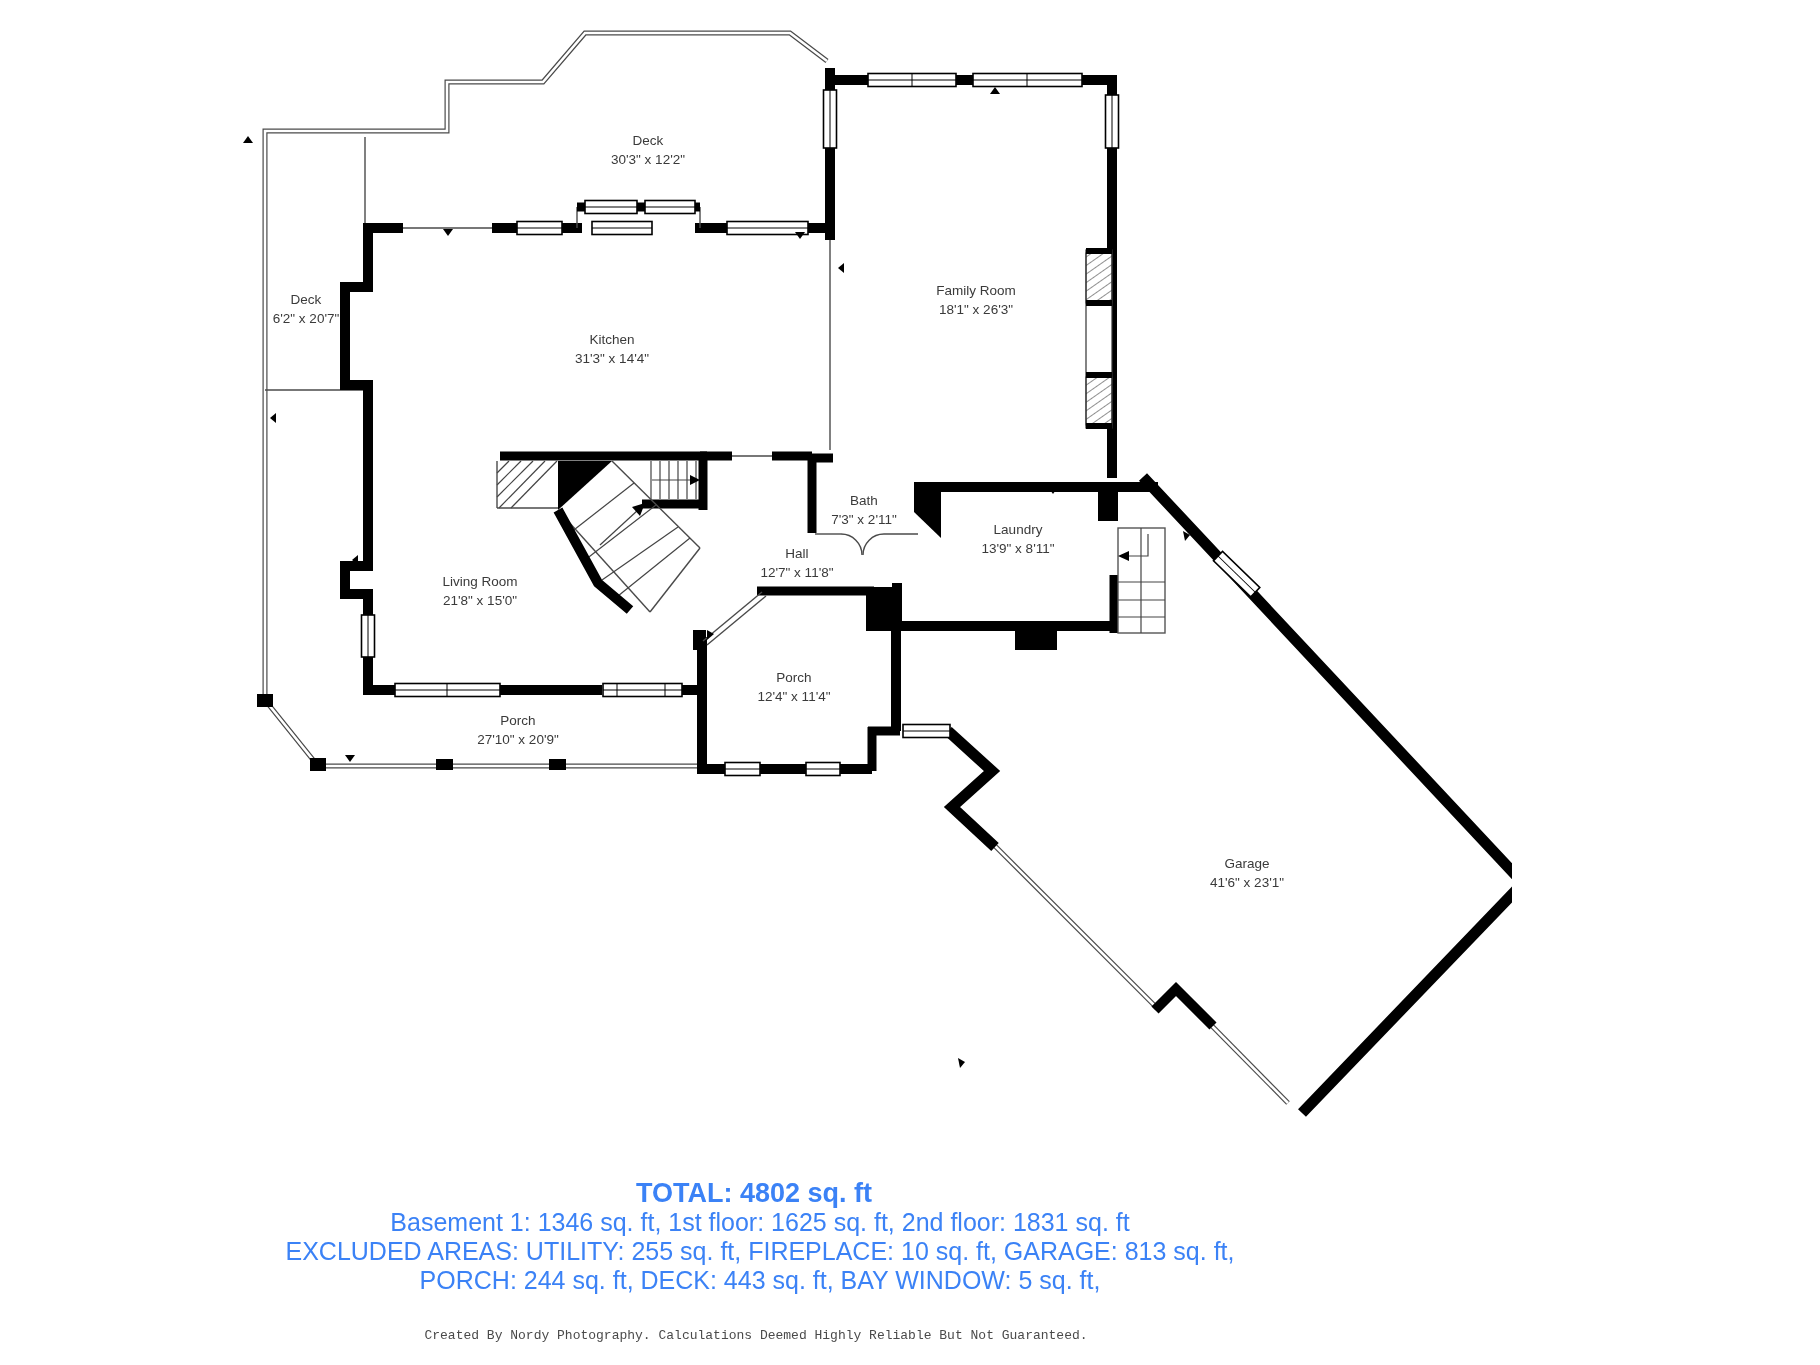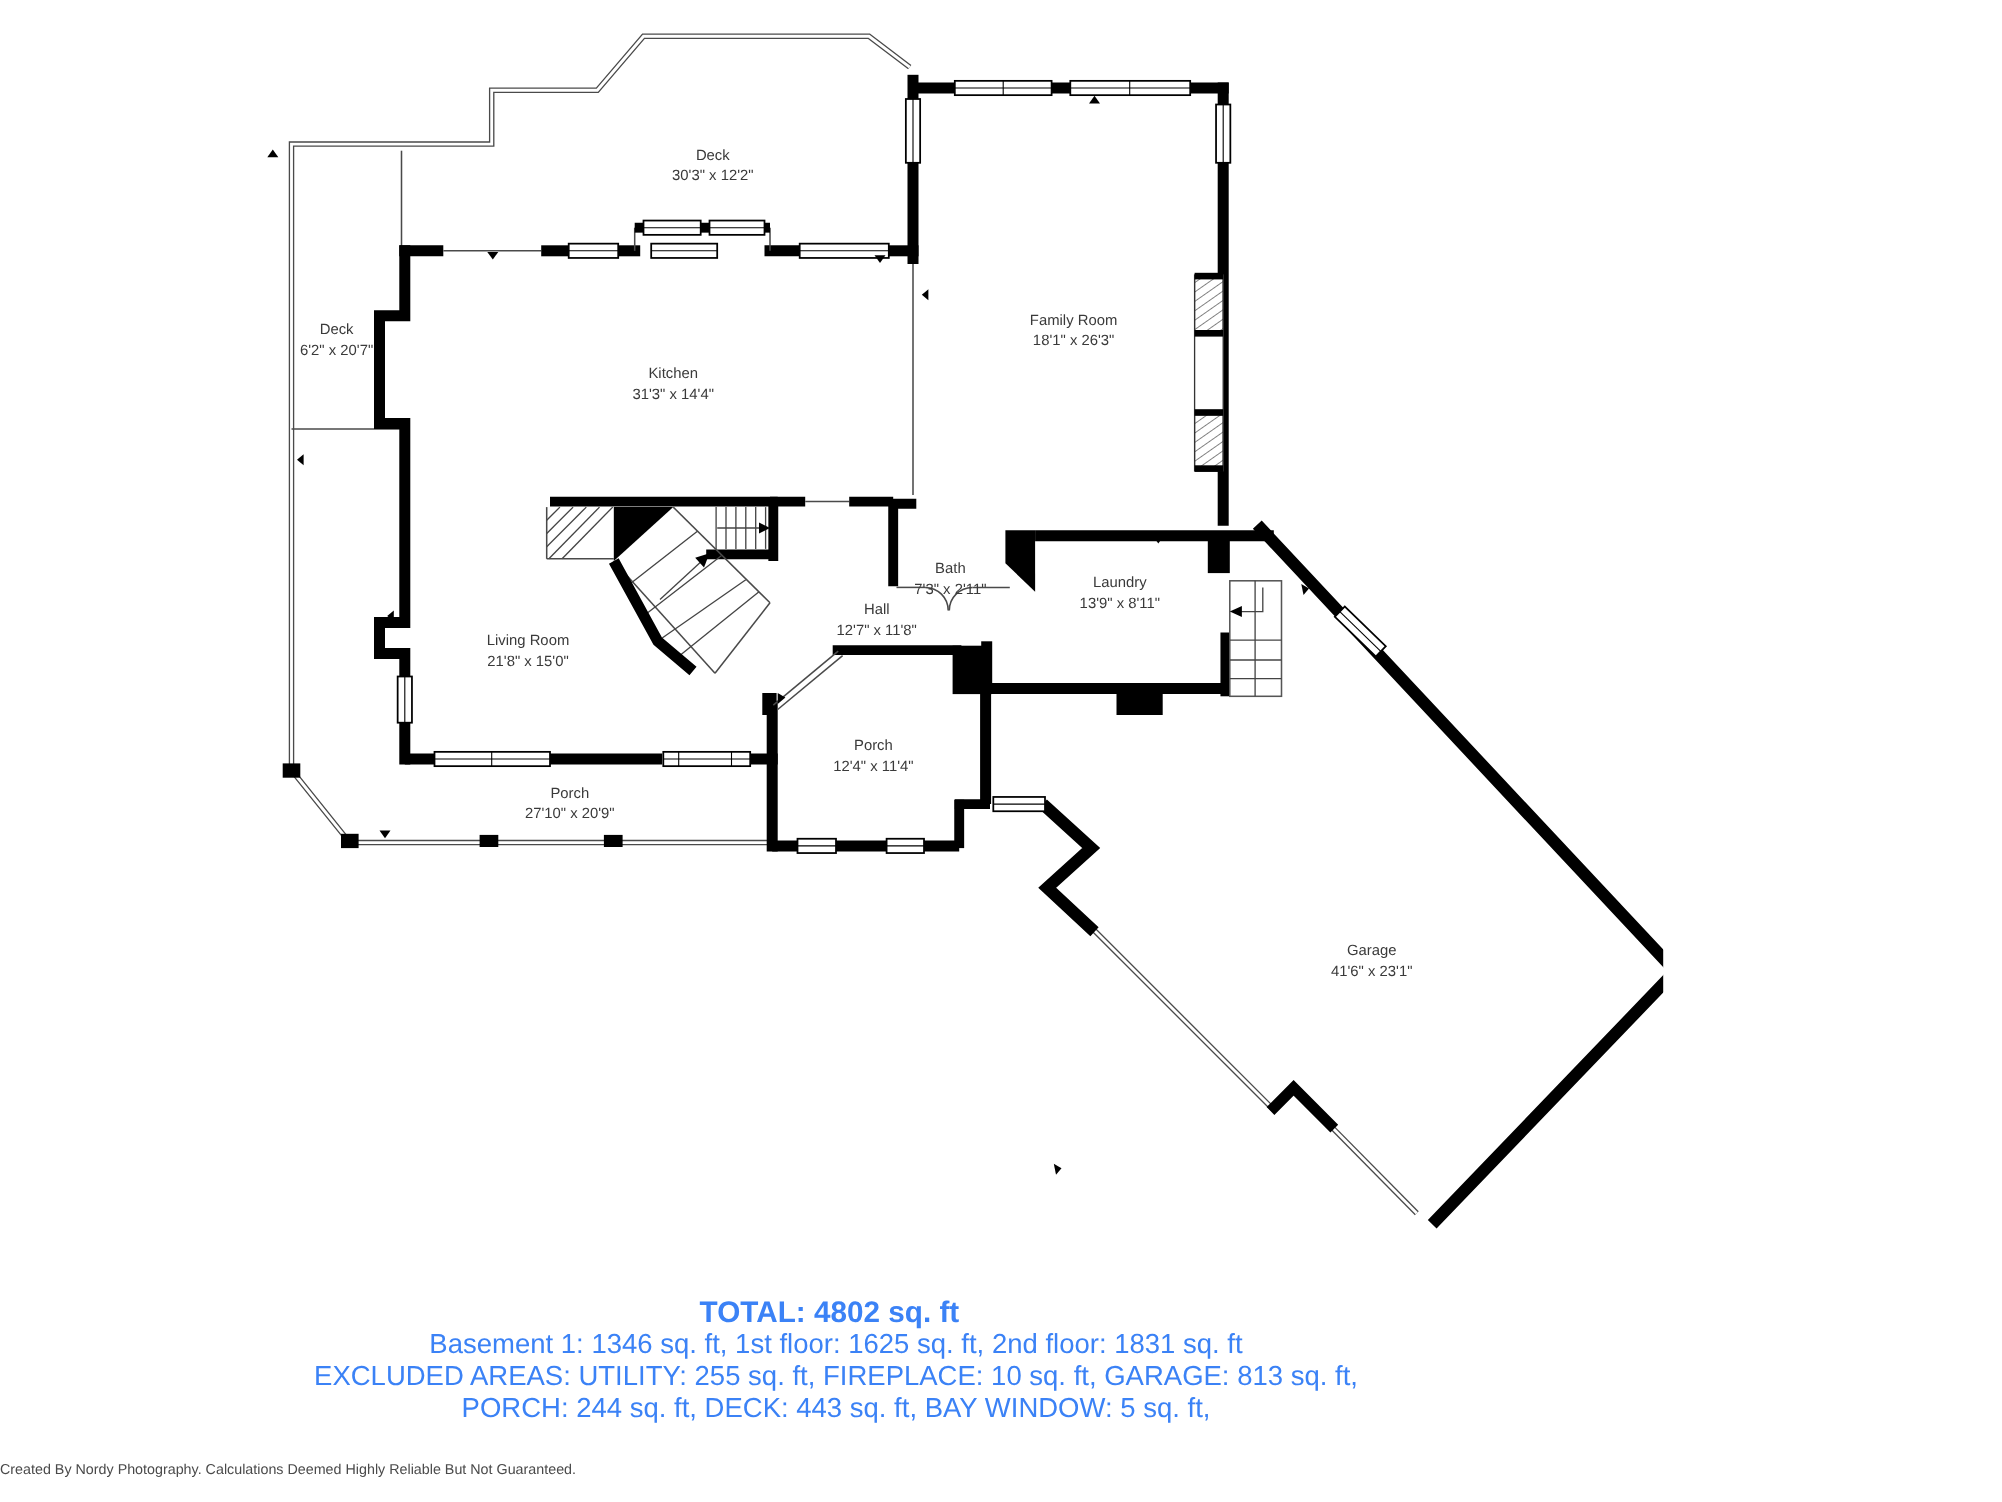--- a/index.html
+++ b/index.html
@@ -28,22 +28,22 @@
     text-align:center;color:#3a3a3a;font-size:13.5px;line-height:19px;
     white-space:nowrap;
   }
   
   .summary{
     position:absolute;left:0;right:4px;top:1178px;text-align:center;color:#3b82f6;
   }
   .summary .total{font-size:27px;font-weight:bold;line-height:30px;}
   .summary .line{font-size:25px;line-height:29px;padding-left:12px;}
   .credit{
-    position:absolute;left:0;right:0;top:1328px;text-align:left;
-    color:#4a4a4a;font-size:13px;
+    position:absolute;left:0;right:0;top:1328px;text-align:center;
+    color:#4a4a4a;font-size:13px;font-family:Liberation Mono, monospace;
   }
 </style>
 </head>
 <body>
 
 <div class="canvas">
 
   <svg class="plan-svg" width="1820" height="1365" viewBox="0 0 1820 1365">
 
     <defs>
@@ -302,21 +302,21 @@
       <polygon class="blk" points="714,634 707,630 707,640"></polygon>
       <polygon class="blk" points="1190,535 1183,531 1185,541"></polygon>
       <polygon class="blk" points="965,1062 958,1058 960,1068"></polygon>
     </g>
   </svg>
 
   <div class="room-label" style="left:648px;top:150px"><span>Deck</span><br><span>30'3" x 12'2"</span></div>
   <div class="room-label" style="left:306px;top:309px"><span>Deck</span><br><span>6'2" x 20'7"</span></div>
   <div class="room-label" style="left:612px;top:349px"><span>Kitchen</span><br><span>31'3" x 14'4"</span></div>
   <div class="room-label" style="left:976px;top:300px"><span>Family Room</span><br><span>18'1" x 26'3"</span></div>
-  <div class="room-label" style="left:864px;top:526px"><span>Bath</span><br><span>7'3" x 2'11"</span></div>
+  <div class="room-label" style="left:864px;top:510px"><span>Bath</span><br><span>7'3" x 2'11"</span></div>
   <div class="room-label" style="left:1018px;top:539px"><span>Laundry</span><br><span>13'9" x 8'11"</span></div>
   <div class="room-label" style="left:797px;top:563px"><span>Hall</span><br><span>12'7" x 11'8"</span></div>
   <div class="room-label" style="left:480px;top:591px"><span>Living Room</span><br><span>21'8" x 15'0"</span></div>
   <div class="room-label" style="left:794px;top:687px"><span>Porch</span><br><span>12'4" x 11'4"</span></div>
   <div class="room-label" style="left:518px;top:730px"><span>Porch</span><br><span>27'10" x 20'9"</span></div>
   <div class="room-label" style="left:1247px;top:873px"><span>Garage</span><br><span>41'6" x 23'1"</span></div>
 
   <div class="summary">
     <div class="total">TOTAL: 4802 sq. ft</div>
     <div class="line">Basement 1: 1346 sq. ft, 1st floor: 1625 sq. ft, 2nd floor: 1831 sq. ft</div>

